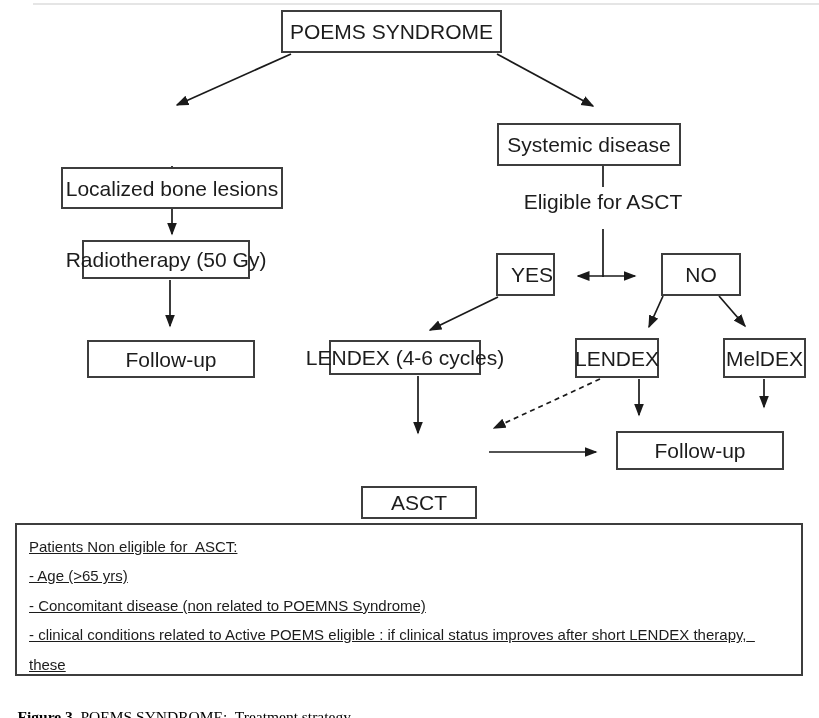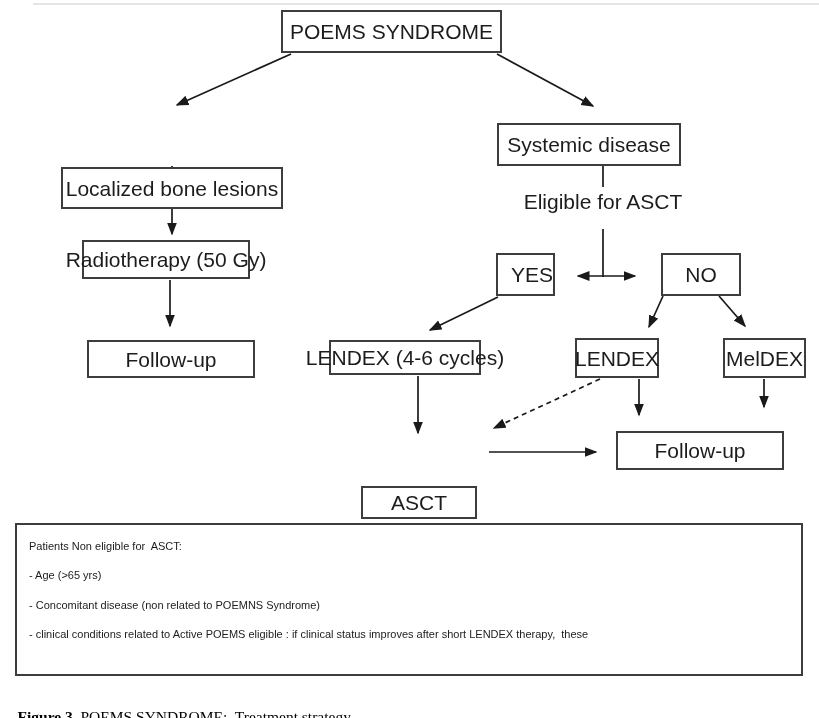--- a/index.html
+++ b/index.html
@@ -7,21 +7,21 @@
         font-family:"Liberation Sans","DejaVu Sans",sans-serif;color:#1c1c1c;}
   #arrow-layer{position:absolute;left:0;top:0;width:819px;height:718px;}
   .node{position:absolute;border:2px solid #3d3d3d;background:#ffffff;
         display:flex;align-items:center;justify-content:center;
         font-size:21px;line-height:1;box-sizing:border-box;white-space:pre;}
   .flowlabel{position:absolute;font-size:21px;display:flex;align-items:center;
         justify-content:center;white-space:pre;}
   #notes-box{position:absolute;left:15px;top:523px;width:788px;height:153px;
         border:2px solid #3d3d3d;box-sizing:border-box;background:#fff;
         padding:7px 10px 0 12px;}
-  .note-line{font-size:11px;line-height:29.4px;white-space:pre-wrap;}
+  .note-line{font-size:15px;line-height:29.4px;white-space:pre-wrap;text-decoration:underline;}
   #caption{position:absolute;left:2px;top:690px;width:815px;
         font-family:"Liberation Serif","DejaVu Serif",serif;font-size:15.5px;
         color:#000;white-space:pre-wrap;}
   #caption .cap-label{font-weight:bold;}
 </style>
 </head>
 <body>
 
 <div id="page">
 

